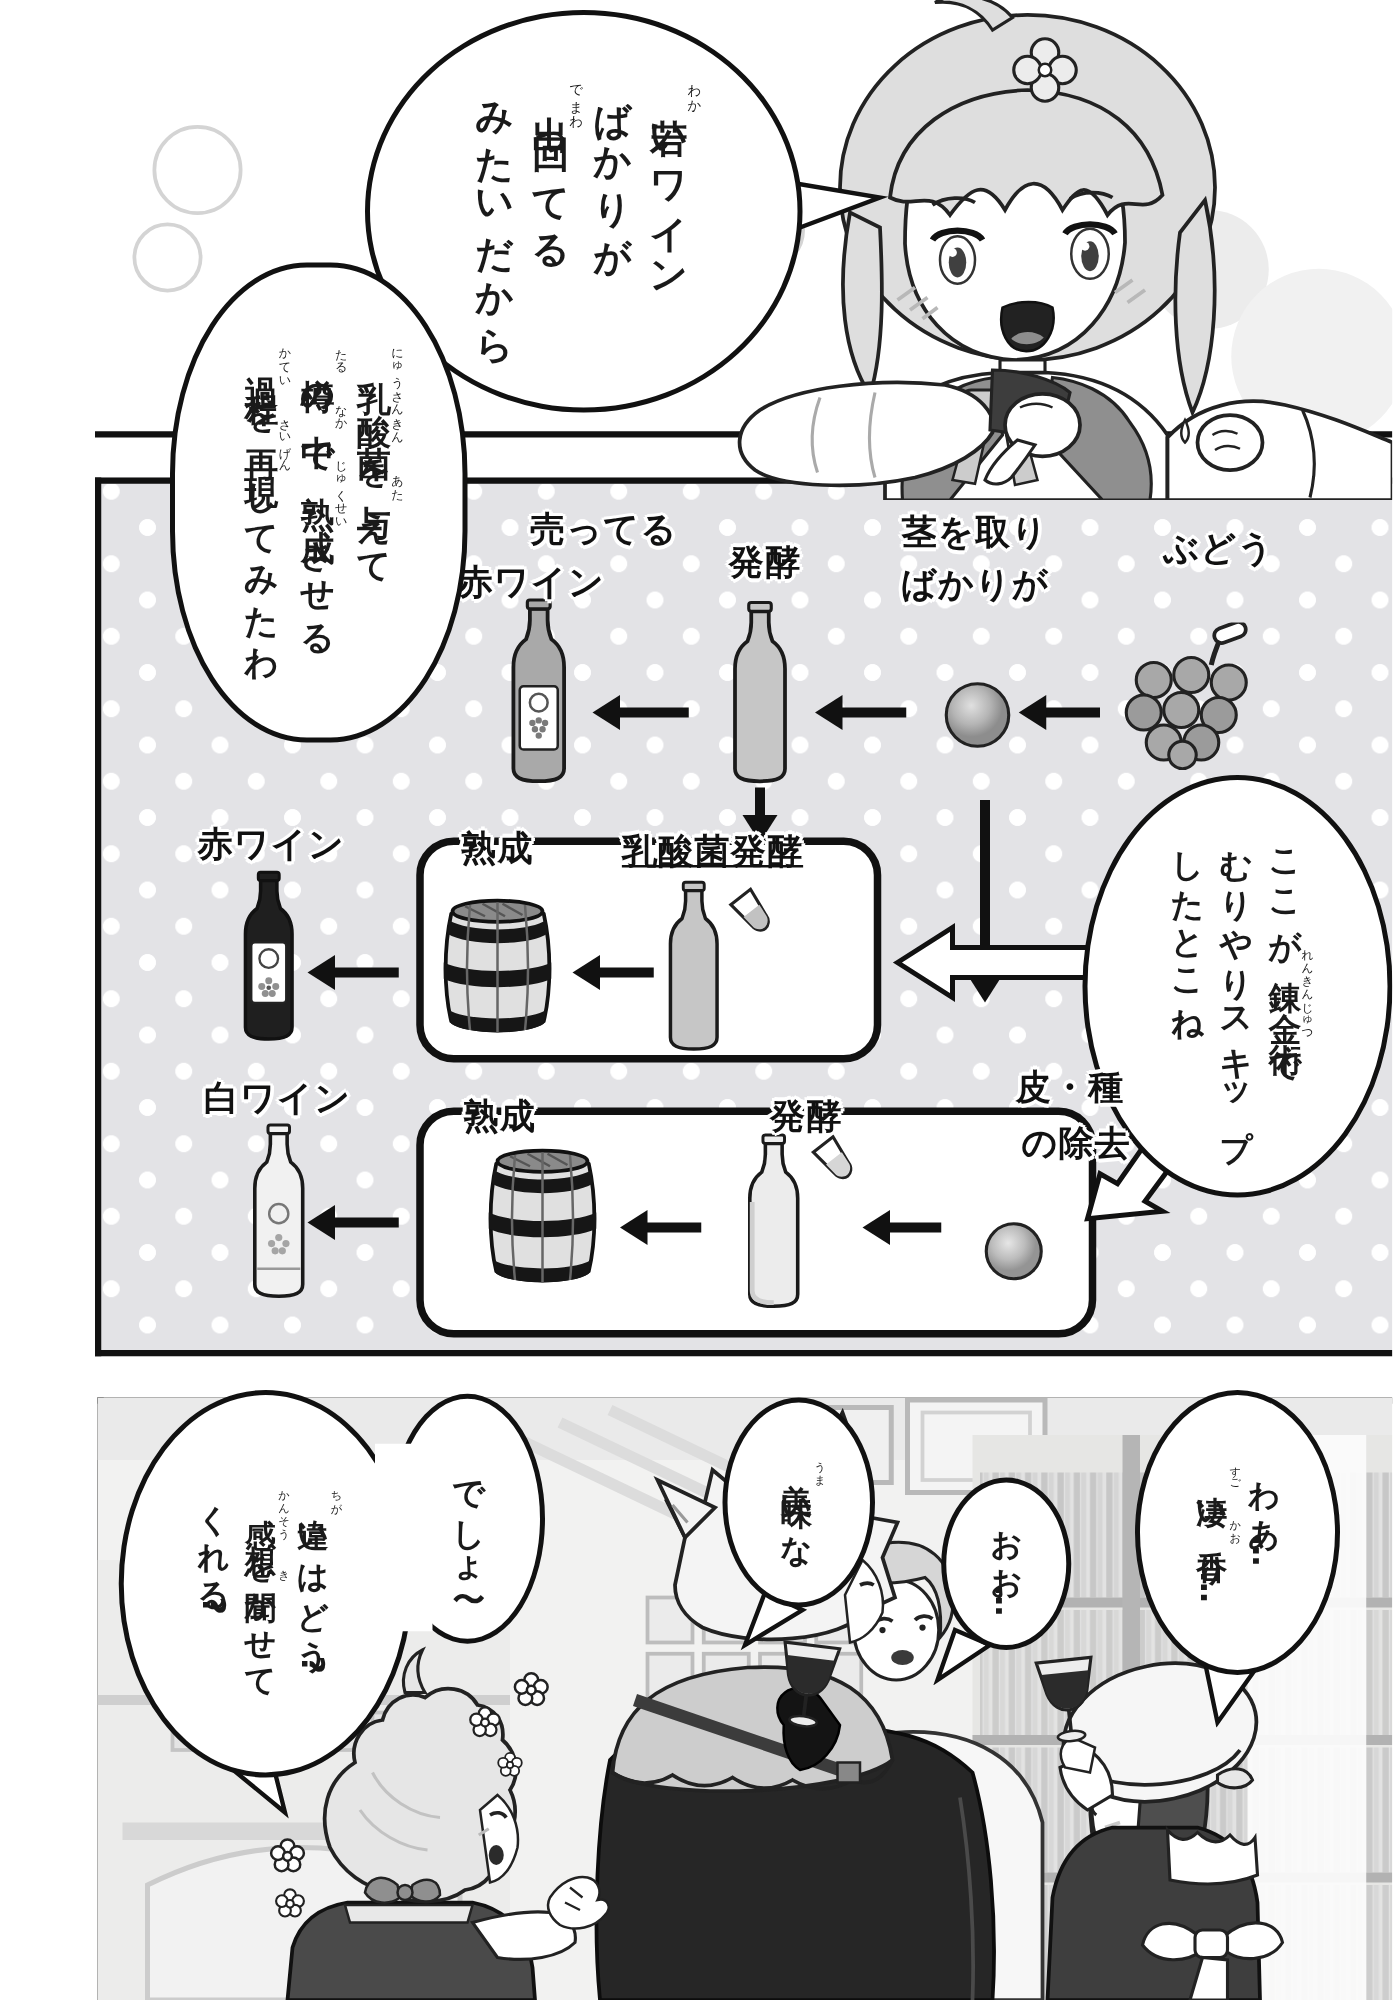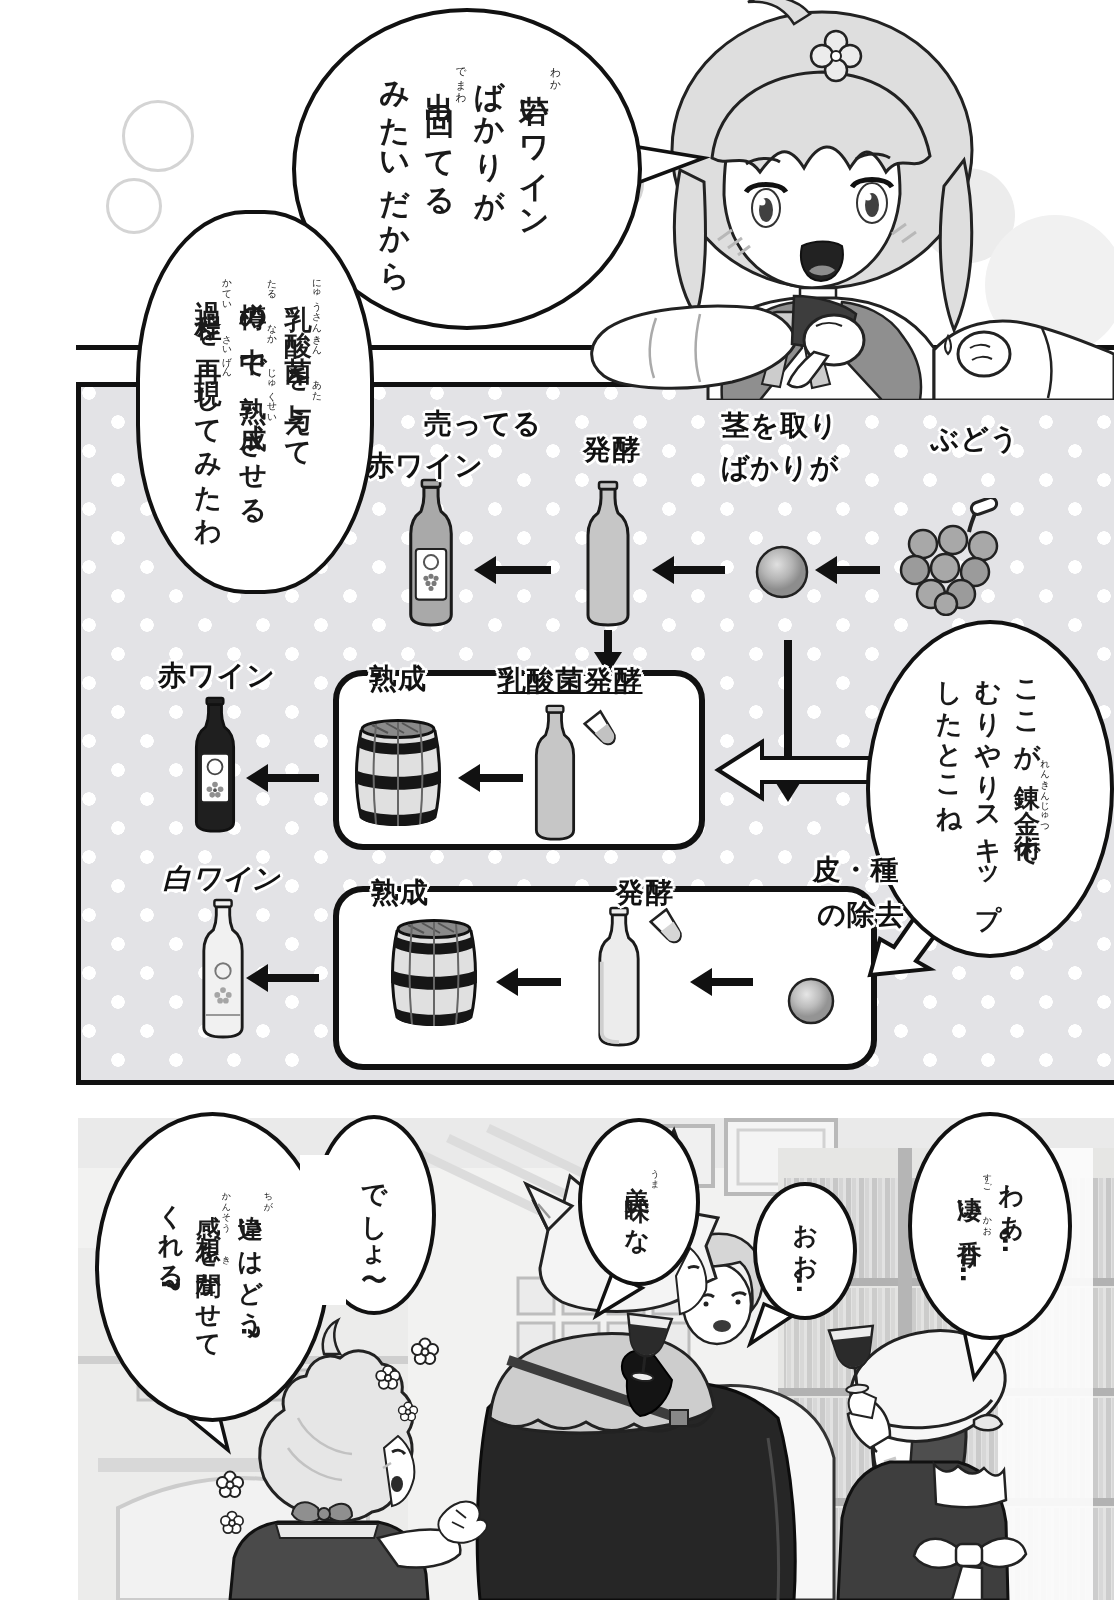--- a/index.html
+++ b/index.html
@@ -149,21 +149,21 @@
   <div class="dlabel" style="left:612px;top:431px;">発酵</div>
   <div class="dlabel" style="left:447px;top:405px;margin-left:36px;">売ってる</div>
   <div class="dlabel" style="left:425px;top:447px;">赤ワイン</div>
   <div class="dlabel" style="left:398px;top:660px;">熟成</div>
   <div class="dlabel" style="left:570px;top:662px;text-decoration:underline;">乳酸菌発酵</div>
   <div class="dlabel" style="left:217px;top:657px;">赤ワイン</div>
   <div class="dlabel" style="left:856px;top:851px;">皮・種</div>
   <div class="dlabel" style="left:861px;top:896px;">の除去</div>
   <div class="dlabel" style="left:400px;top:874px;">熟成</div>
   <div class="dlabel" style="left:645px;top:874px;">発酵</div>
-  <div class="dlabel" style="left:222px;top:860px;font-style:italic;">白ワイン</div>
+  <div class="dlabel" style="left:222px;top:860px;">白ワイン</div>
 
   <svg class="icon" style="left:893px;top:498px;" width="115" height="118" viewBox="0 0 115 118">
     <path d="M86,6 C82,16 78,24 76,34" stroke="#222" stroke-width="4" fill="none"></path>
     <rect x="78" y="2" width="26" height="12" rx="6" transform="rotate(-20 91 8)" fill="#fff" stroke="#222" stroke-width="3"></rect>
     <g fill="#a8a8a8" stroke="#222" stroke-width="2.5">
       <circle cx="30" cy="46" r="14"></circle>
         <circle cx="60" cy="42" r="14"></circle>
         <circle cx="90" cy="48" r="14"></circle>
       <circle cx="22" cy="72" r="14" fill="#9b9b9b"></circle>
         <circle cx="52" cy="70" r="14"></circle>

